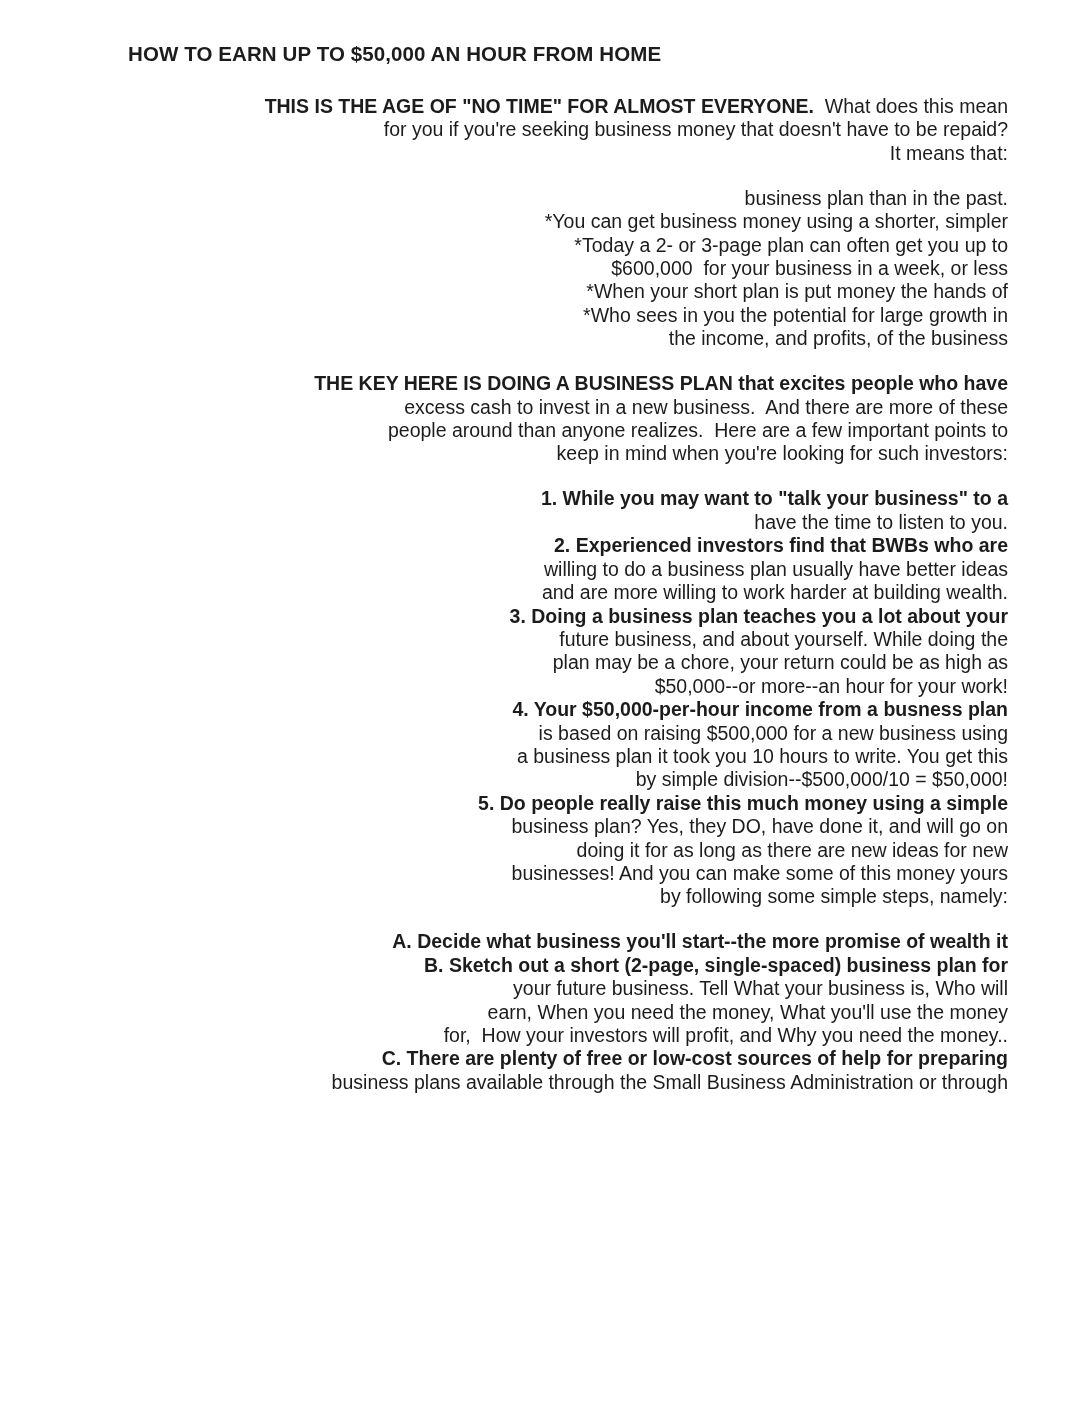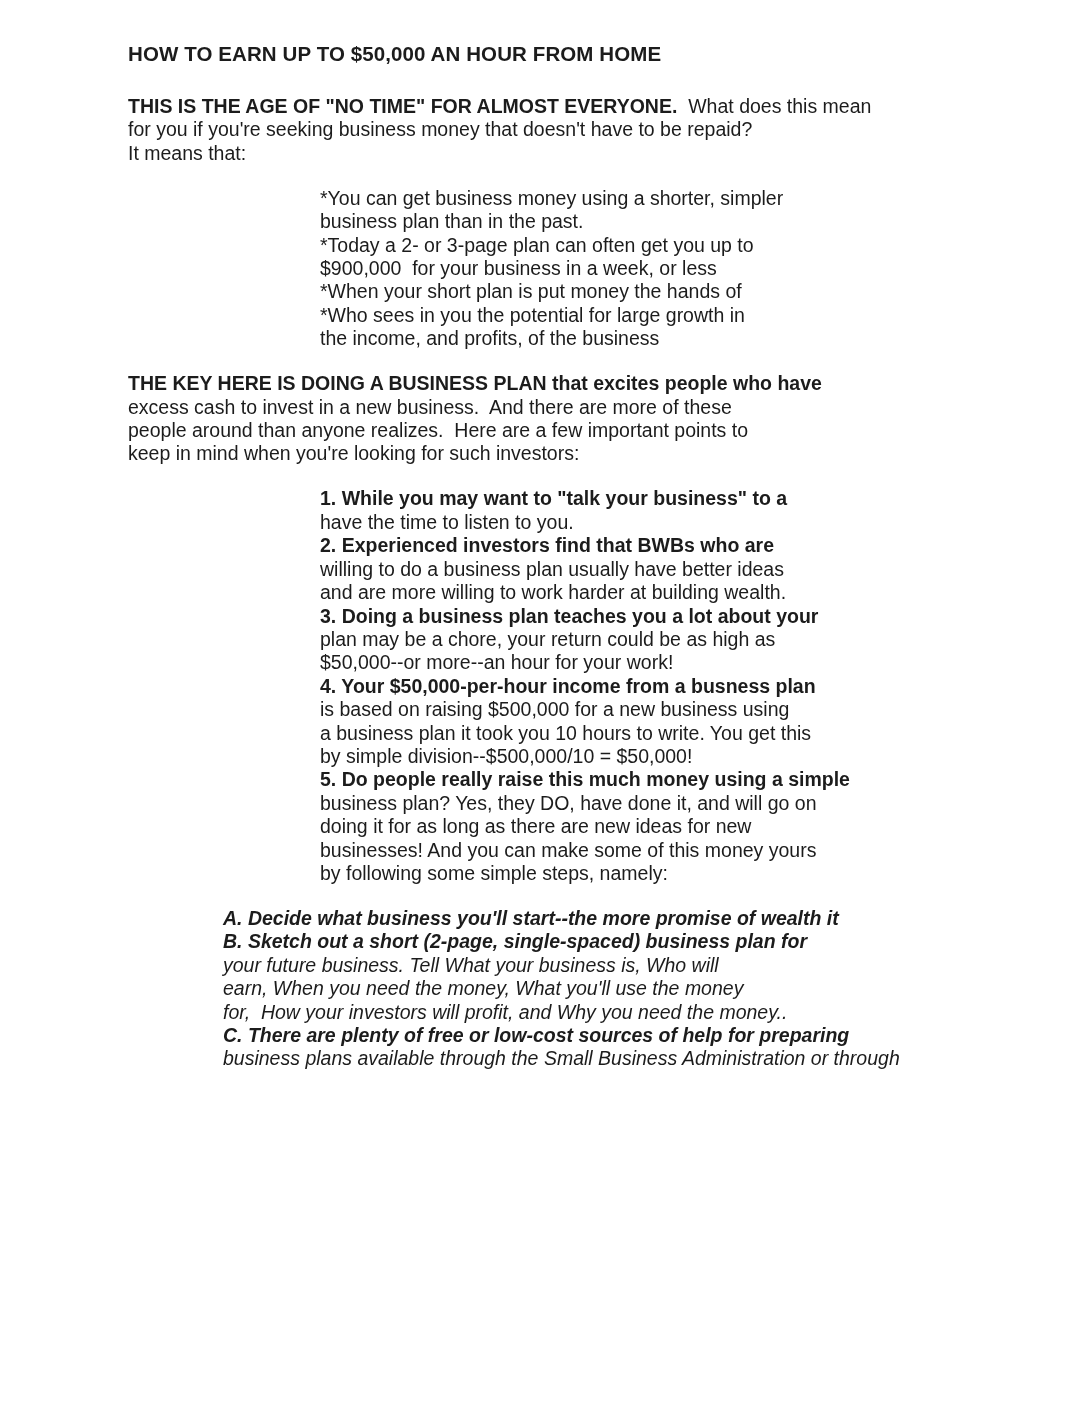--- a/index.html
+++ b/index.html
@@ -23,61 +23,63 @@
   .doc-title {
     font-weight: bold;
     font-size: 20.5px;
     line-height: 23.4px;
     margin: 0 0 29.6px 0;
     letter-spacing: 0.1px;
   }
   .section { margin-top: 21.6px; }
   .section.first { margin-top: 0; }
   .indent-0 { margin-left: 0; }
-  .indent-1 { margin-left: 95px; font-style: italic; }
+  .indent-1 { margin-left: 95px; }
   .indent-2 { margin-left: 192px; }
   .line {
     white-space: pre-wrap;
     min-height: 23.4px;
+    text-align: right;
   }
   .line b { font-weight: bold; }
 </style>
 </head>
 <body>
 
 <div class="page">
   <h1 class="doc-title">HOW TO EARN UP TO $50,000 AN HOUR FROM HOME</h1>
   <div id="doc-body">
       <div class="section indent-0 first">
         <div class="line"><b>THIS IS THE AGE OF "NO TIME" FOR ALMOST EVERYONE.</b><span>  What does this mean</span></div>
         <div class="line"><span>for you if you're seeking business money that doesn't have to be repaid?</span></div>
         <div class="line"><span>It means that:</span></div>
       </div>
       <div class="section indent-2">
+        <div class="line"><span>business plan than in the past.</span></div>
         <div class="line"><span>*You can get business money using a shorter, simpler</span></div>
-        <div class="line"><span>business plan than in the past.</span></div>
         <div class="line"><span>*Today a 2- or 3-page plan can often get you up to</span></div>
-        <div class="line"><span>$900,000  for your business in a week, or less</span></div>
+        <div class="line"><span>$600,000  for your business in a week, or less</span></div>
         <div class="line"><span>*When your short plan is put money the hands of</span></div>
         <div class="line"><span>*Who sees in you the potential for large growth in</span></div>
         <div class="line"><span>the income, and profits, of the business</span></div>
       </div>
       <div class="section indent-0">
         <div class="line"><b>THE KEY HERE IS DOING A BUSINESS PLAN that excites people who have</b></div>
         <div class="line"><span>excess cash to invest in a new business.  And there are more of these</span></div>
         <div class="line"><span>people around than anyone realizes.  Here are a few important points to</span></div>
         <div class="line"><span>keep in mind when you're looking for such investors:</span></div>
       </div>
       <div class="section indent-2">
         <div class="line"><b>1. While you may want to "talk your business" to a</b></div>
         <div class="line"><span>have the time to listen to you.</span></div>
         <div class="line"><b>2. Experienced investors find that BWBs who are</b></div>
         <div class="line"><span>willing to do a business plan usually have better ideas</span></div>
         <div class="line"><span>and are more willing to work harder at building wealth.</span></div>
         <div class="line"><b>3. Doing a business plan teaches you a lot about your</b></div>
+        <div class="line"><span>future business, and about yourself. While doing the</span></div>
         <div class="line"><span>plan may be a chore, your return could be as high as</span></div>
         <div class="line"><span>$50,000--or more--an hour for your work!</span></div>
         <div class="line"><b>4. Your $50,000-per-hour income from a busness plan</b></div>
         <div class="line"><span>is based on raising $500,000 for a new business using</span></div>
         <div class="line"><span>a business plan it took you 10 hours to write. You get this</span></div>
         <div class="line"><span>by simple division--$500,000/10 = $50,000!</span></div>
         <div class="line"><b>5. Do people really raise this much money using a simple</b></div>
         <div class="line"><span>business plan? Yes, they DO, have done it, and will go on</span></div>
         <div class="line"><span>doing it for as long as there are new ideas for new</span></div>
         <div class="line"><span>businesses! And you can make some of this money yours</span></div>

